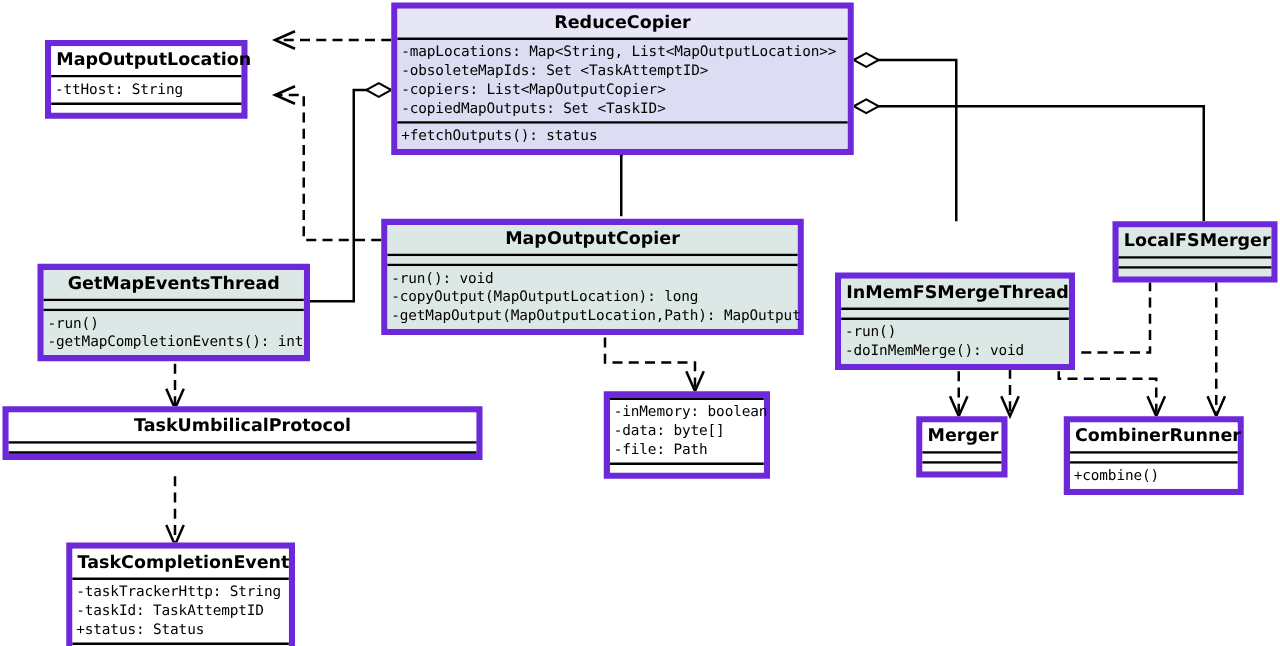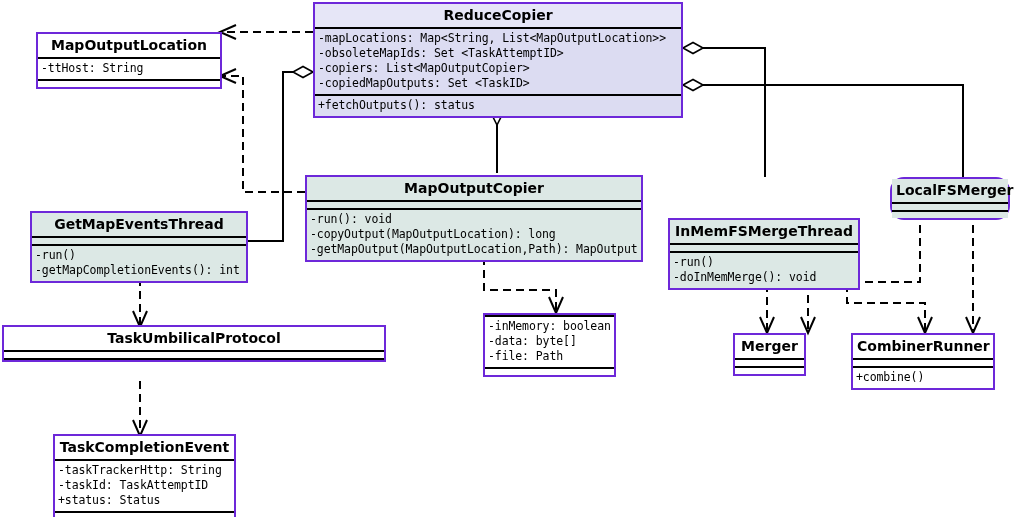--- a/index.html
+++ b/index.html
@@ -1,21 +1,21 @@
 <!DOCTYPE html>
 <html><head>
 <meta charset="utf-8">
 <style>
   html,body{margin:0;padding:0;background:#ffffff;}
   body{width:1024px;height:517px;overflow:hidden;
        font-family:"DejaVu Sans",sans-serif;}
   #canvas{position:relative;width:1024px;height:517px;background:#fff;}
 
   
-  .uml{position:absolute;border:2px solid #6d28d9;box-sizing:border-box;
+  .uml{position:absolute;border:5px solid #6d28d9;box-sizing:border-box;
        background:#ffffff;}
   .uml .title{font-weight:bold;font-size:14px;text-align:center;
        padding:3px 4px 4px 4px;font-family:"DejaVu Sans",sans-serif;
        line-height:16px;white-space:nowrap;}
   .uml .sep{height:0;border-top:2px solid #000;}
   .uml .compart{padding:2px 3px 3px 3px;}
   .uml .compart.empty{height:6px;padding:0;}
   .uml .row{font-family:"DejaVu Sans Mono",monospace;font-size:11.5px;
        line-height:15px;white-space:nowrap;letter-spacing:-0.1px;}
 
@@ -84,21 +84,21 @@
       <div class="row">-obsoleteMapIds: Set &lt;TaskAttemptID&gt;</div>
       <div class="row">-copiers: List&lt;MapOutputCopier&gt;</div>
       <div class="row">-copiedMapOutputs: Set &lt;TaskID&gt;</div>
     </div>
     <div class="sep"></div>
     <div class="compart">
       <div class="row">+fetchOutputs(): status</div>
     </div>
   </div>
 
-  <div class="uml plain" style="left:36px;top:32px;width:186px;">
+  <div class="uml plain" style="left:36px;top:32px;width:162px;">
     <div class="title">MapOutputLocation</div>
     <div class="sep"></div>
     <div class="compart">
       <div class="row">-ttHost: String</div>
     </div>
     <div class="sep"></div>
     <div class="compart empty"></div>
   </div>
 
   <div class="uml teal" style="left:305px;top:175px;width:338px;">
@@ -117,21 +117,21 @@
     <div class="title">InMemFSMergeThread</div>
     <div class="sep"></div>
     <div class="compart empty"></div>
     <div class="sep"></div>
     <div class="compart">
       <div class="row">-run()</div>
       <div class="row">-doInMemMerge(): void</div>
     </div>
   </div>
 
-  <div class="uml teal" style="left:890px;top:177px;width:120px;border-radius:14px;">
+  <div class="uml teal" style="left:890px;top:177px;width:132px;">
     <div class="title">LocalFSMerger</div>
     <div class="sep"></div>
     <div class="compart empty"></div>
     <div class="sep"></div>
     <div class="compart empty"></div>
   </div>
 
   <div class="uml teal" style="left:30px;top:211px;width:218px;">
     <div class="title">GetMapEventsThread</div>
     <div class="sep"></div>

